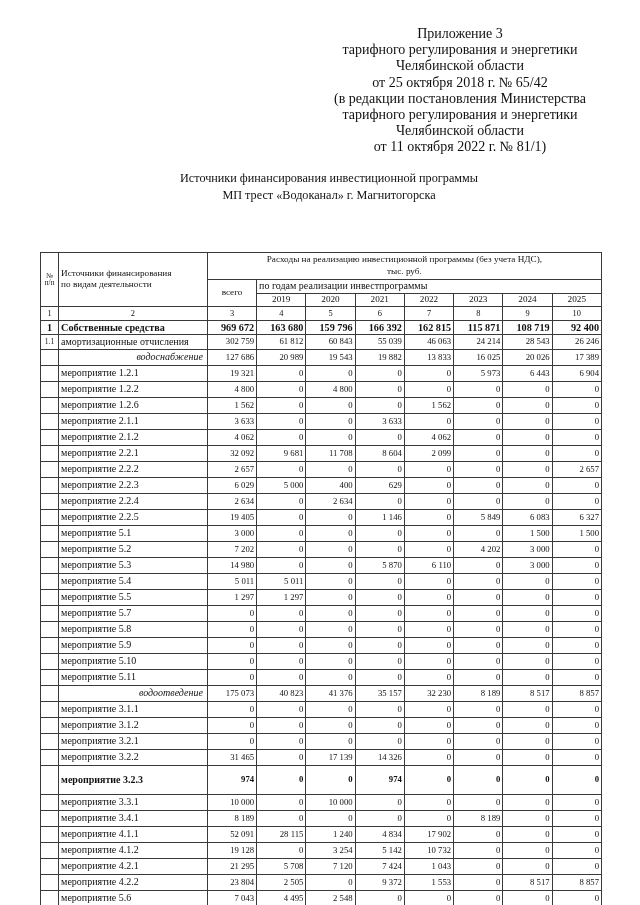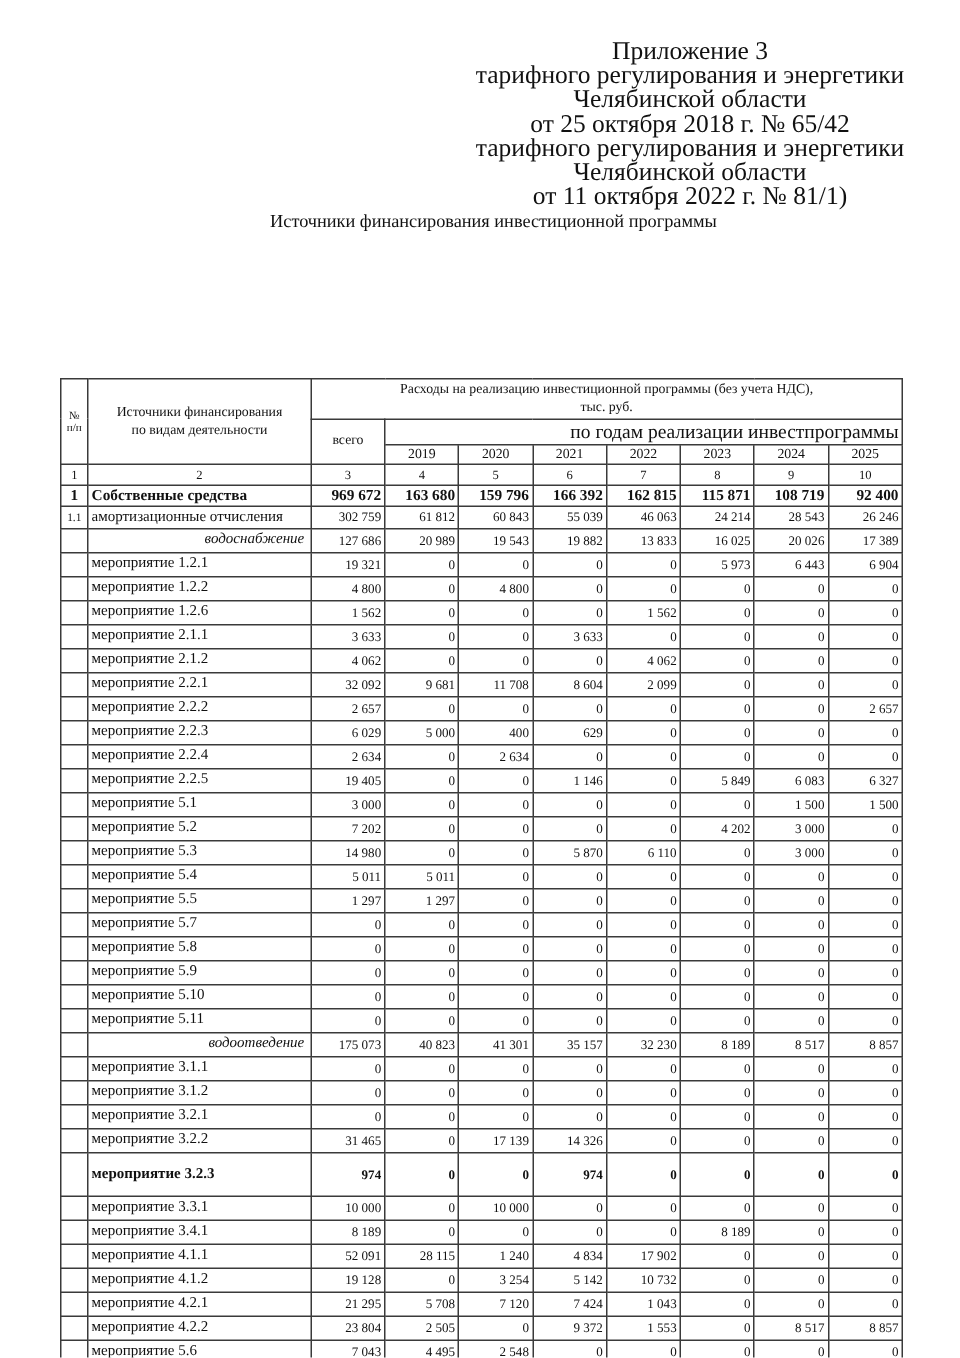--- a/index.html
+++ b/index.html
@@ -16,31 +16,31 @@
     position: relative;
     overflow: hidden;
   }
 
   
   .doc-header {
     width: 340px;
     margin-left: 290px;
     padding-top: 26px;
     text-align: center;
-    font-size: 17px;
+    font-size: 14px;
     line-height: 16.2px;
   }
   .doc-header .hline {
     display: block;
     white-space: nowrap;
   }
 
   
   .doc-title {
-    margin-top: 0;
+    margin-top: 14px;
     text-align: center;
     font-size: 12.2px;
     line-height: 17.5px;
     padding-left: 18px;
   }
   .doc-title .tline { display: block; }
 
   
   .tbl-wrap {
     position: absolute;
@@ -61,39 +61,39 @@
     padding: 1px 2px;
     vertical-align: middle;
     font-weight: normal;
   }
   .hdr-np {
     font-size: 7.4px;
     text-align: center;
     line-height: 1.05;
   }
   .hdr-src {
-    text-align: center;
+    text-align: left;
     font-size: 9.2px;
     line-height: 1.25;
     padding: 2px 4px;
     margin-top: 16px;
   }
   .hdr-big {
     text-align: center;
     font-size: 9.2px;
     line-height: 1.3;
     padding: 3px 6px;
   }
   .hdr-vsego {
     text-align: center;
     font-size: 9.2px;
   }
   .hdr-years-span {
-    text-align: right;
-    font-size: 13px;
+    text-align: left;
+    font-size: 10px;
     padding: 1px 2px;
   }
   .hdr-year {
     text-align: center;
     font-size: 9.2px;
     padding: 2px 2px;
   }
   .numrow td {
     text-align: center;
     font-size: 8.4px;
@@ -144,27 +144,29 @@
   }
 </style>
 </head>
 <body>
 
 <div class="doc-header">
   <span class="hline">Приложение 3</span>
   <span class="hline">тарифного регулирования и энергетики</span>
   <span class="hline">Челябинской области</span>
   <span class="hline">от 25 октября 2018 г. № 65/42</span>
+  <span class="hline">(в редакции постановления Министерства</span>
   <span class="hline">тарифного регулирования и энергетики</span>
   <span class="hline">Челябинской области</span>
   <span class="hline">от 11 октября 2022 г. № 81/1)</span>
 </div>
 
 <div class="doc-title">
   <span class="tline">Источники финансирования инвестиционной программы</span>
+  <span class="tline">МП трест «Водоканал» г. Магнитогорска</span>
 </div>
 
 <div class="tbl-wrap">
   <table class="inv">
     <colgroup>
       <col style="width:18px">
       <col style="width:148px">
       <col style="width:49px">
       <col style="width:49px">
       <col style="width:49px">
@@ -490,21 +492,21 @@
           <td class="c-num">0</td>
           <td class="c-num">0</td>
           <td class="c-num">0</td>
           <td class="c-num">0</td>
         </tr>
         <tr class="row-sub">
           <td class="c-no"></td>
           <td class="c-name indent-sub">водоотведение</td>
           <td class="c-num">175 073</td>
           <td class="c-num">40 823</td>
-          <td class="c-num">41 301</td>
+          <td class="c-num">41 376</td>
           <td class="c-num">35 157</td>
           <td class="c-num">32 230</td>
           <td class="c-num">8 189</td>
           <td class="c-num">8 517</td>
           <td class="c-num">8 857</td>
         </tr>
         <tr class="row-norm">
           <td class="c-no"></td>
           <td class="c-name">мероприятие 3.1.1</td>
           <td class="c-num">0</td>

